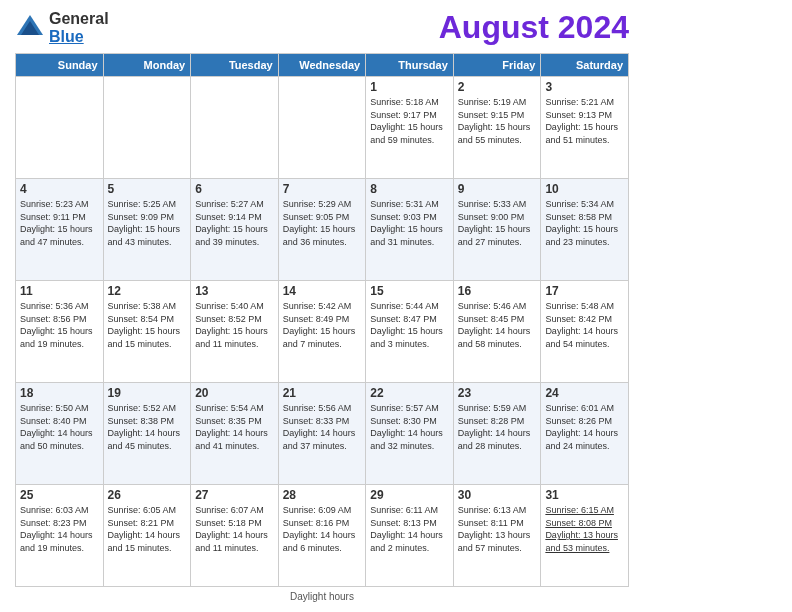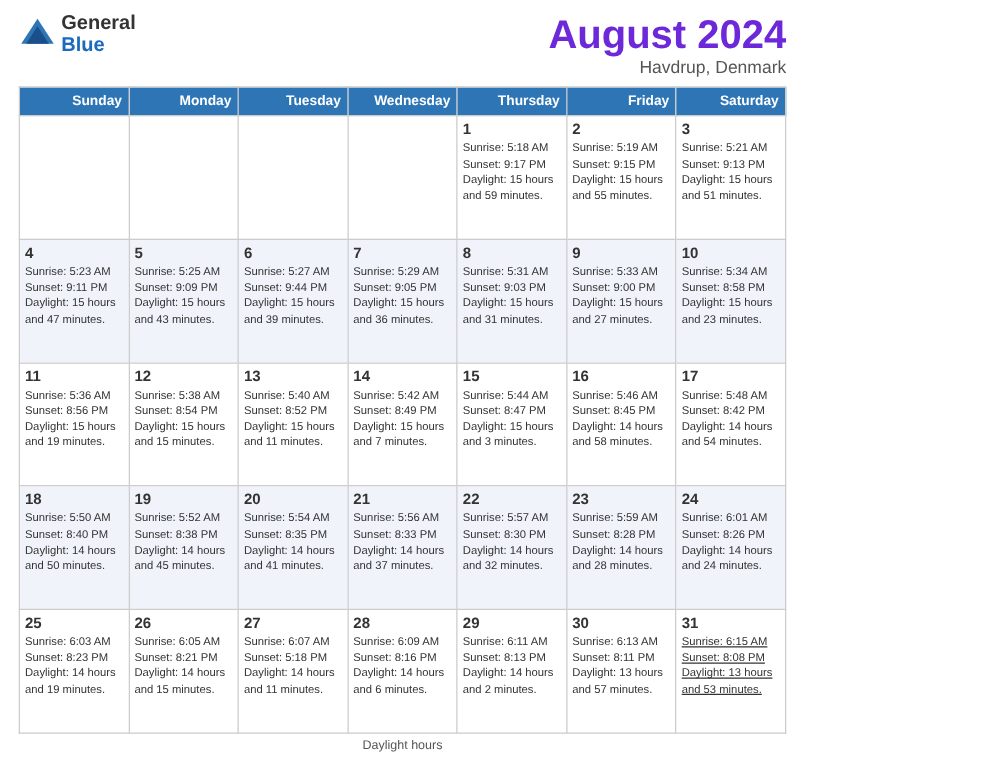--- a/index.html
+++ b/index.html
@@ -35,20 +35,21 @@
     }
     .logo-general {
       font-size: 16px;
       font-weight: bold;
       color: #333;
     }
     .logo-blue {
       font-size: 16px;
       font-weight: bold;
       color: #1a6abf;
+      text-decoration: underline;
     }
     .logo-icon {
       width: 30px;
       height: 30px;
     }
     .title-block {
       text-align: right;
     }
     .main-title {
       font-size: 32px;
@@ -118,21 +119,20 @@
         <polygon points="15,2 28,22 2,22" fill="#2e75b6"></polygon>
         <polygon points="15,8 24,22 6,22" fill="#1a4f8a"></polygon>
       </svg>
       <div class="logo-text">
         <span class="logo-general">General</span>
         <span class="logo-blue">Blue</span>
       </div>
     </div>
     <div class="title-block">
       <div class="main-title">August 2024</div>
-      <div class="subtitle">Havdrup, Denmark</div>
     </div>
   </div>
 
   <table class="calendar-table">
     <thead>
       <tr>
       <th>Sunday</th>
           <th>Monday</th>
           <th>Tuesday</th>
           <th>Wednesday</th>
@@ -180,21 +180,21 @@
           <td>
             <span class="day-number">5</span>
             <div class="day-info" style="white-space: pre-line;">Sunrise: 5:25 AM
 Sunset: 9:09 PM
 Daylight: 15 hours
 and 43 minutes.</div>
           </td>
           <td>
             <span class="day-number">6</span>
             <div class="day-info" style="white-space: pre-line;">Sunrise: 5:27 AM
-Sunset: 9:44 PM
+Sunset: 9:14 PM
 Daylight: 15 hours
 and 39 minutes.</div>
           </td>
           <td>
             <span class="day-number">7</span>
             <div class="day-info" style="white-space: pre-line;">Sunrise: 5:29 AM
 Sunset: 9:05 PM
 Daylight: 15 hours
 and 36 minutes.</div>
           </td>

